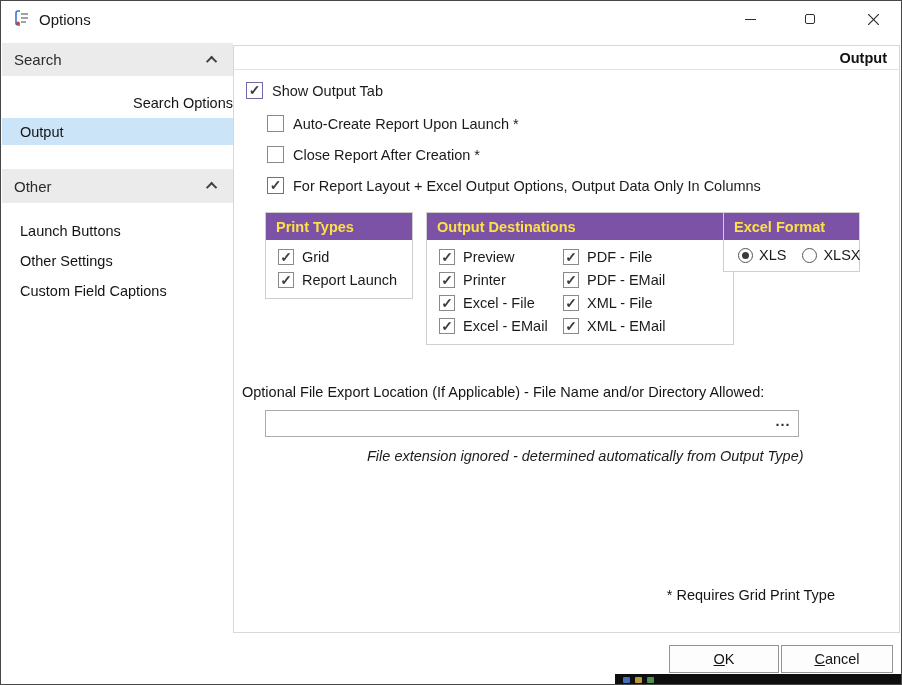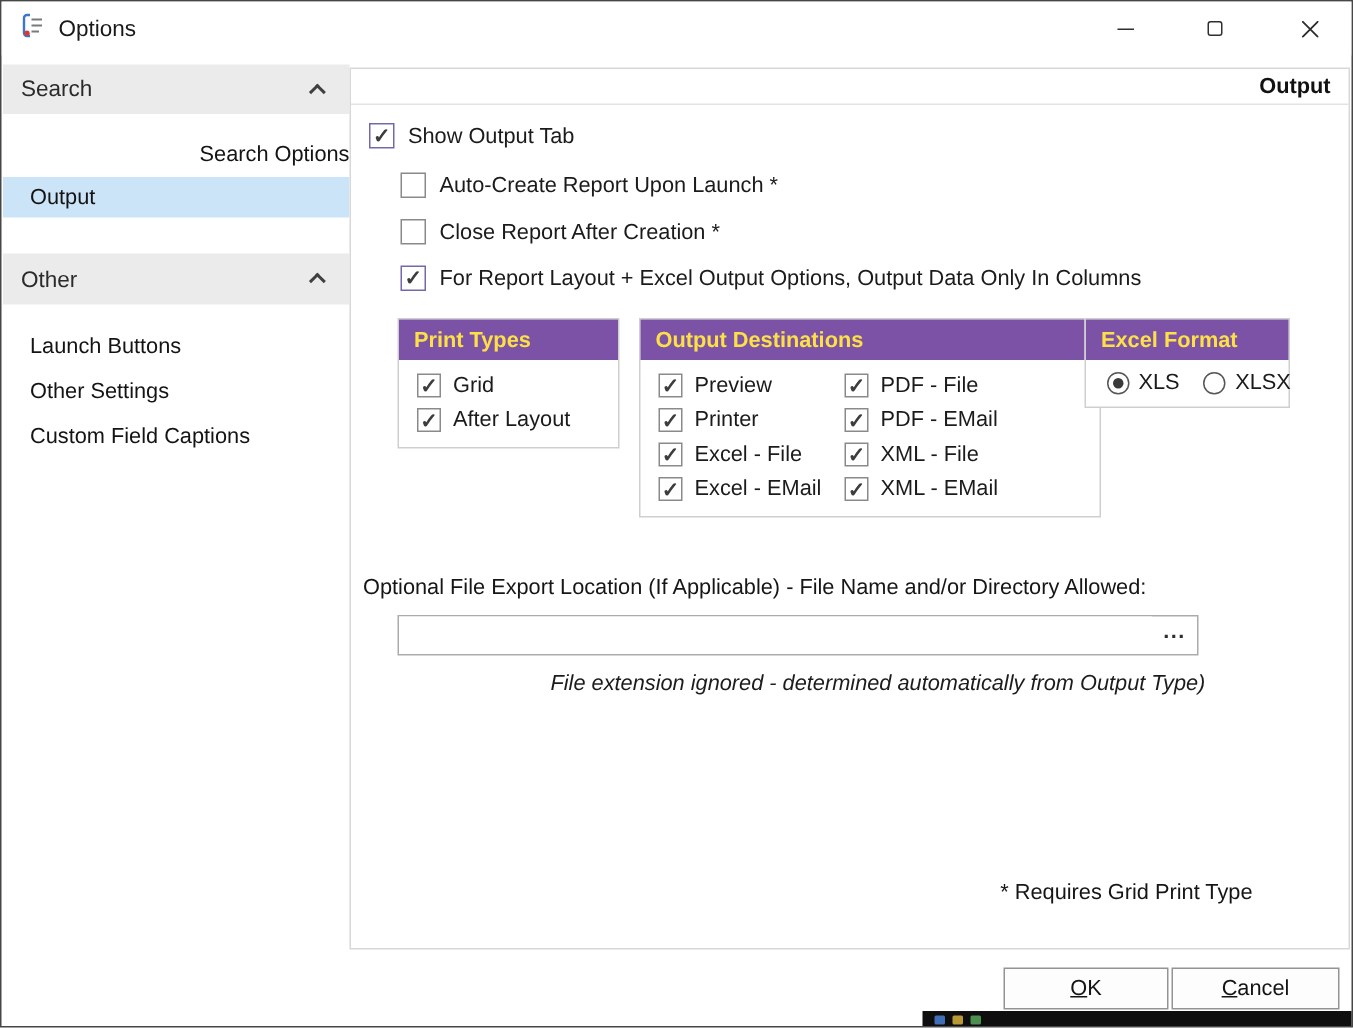--- a/index.html
+++ b/index.html
@@ -150,21 +150,21 @@
 
     <div class="group g-print">
       <div class="group-header">Print Types</div>
       <div class="group-body">
         <div class="g-row">
           <span class="cb gcb" data-checked="true"></span>
           <span>Grid</span>
         </div>
         <div class="g-row">
           <span class="cb gcb" data-checked="true"></span>
-          <span>After Layout</span>
+          <span>Report Launch</span>
         </div>
       </div>
     </div>
 
     <div class="group g-dest">
       <div class="group-header">Output Destinations</div>
       <div class="group-body dest-grid">
         <div>
           <div class="g-row">
             <span class="cb gcb" data-checked="true"></span>

